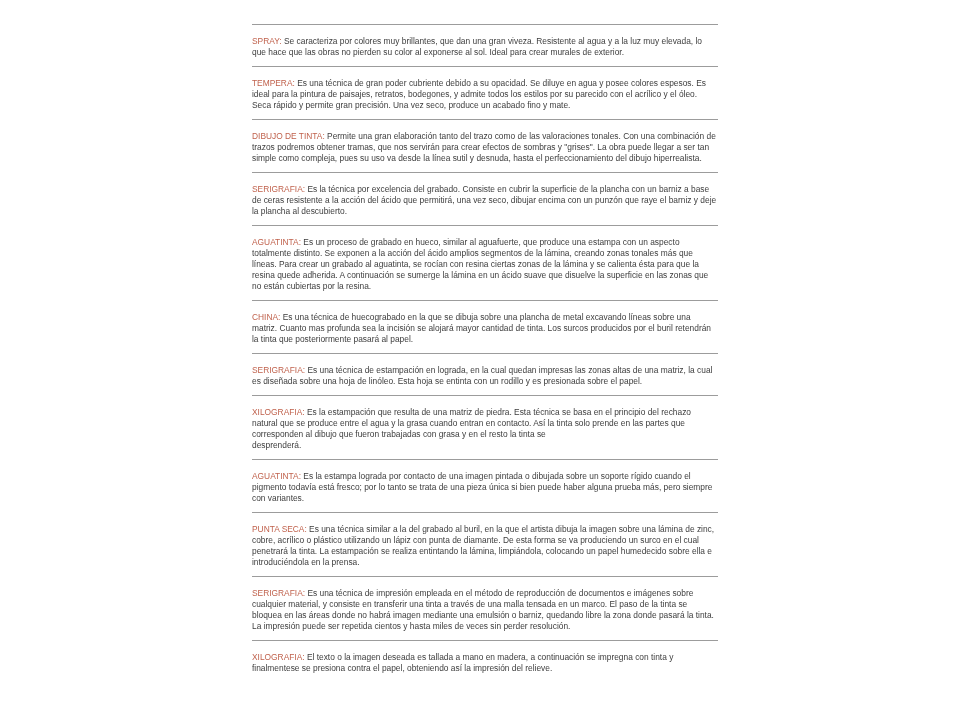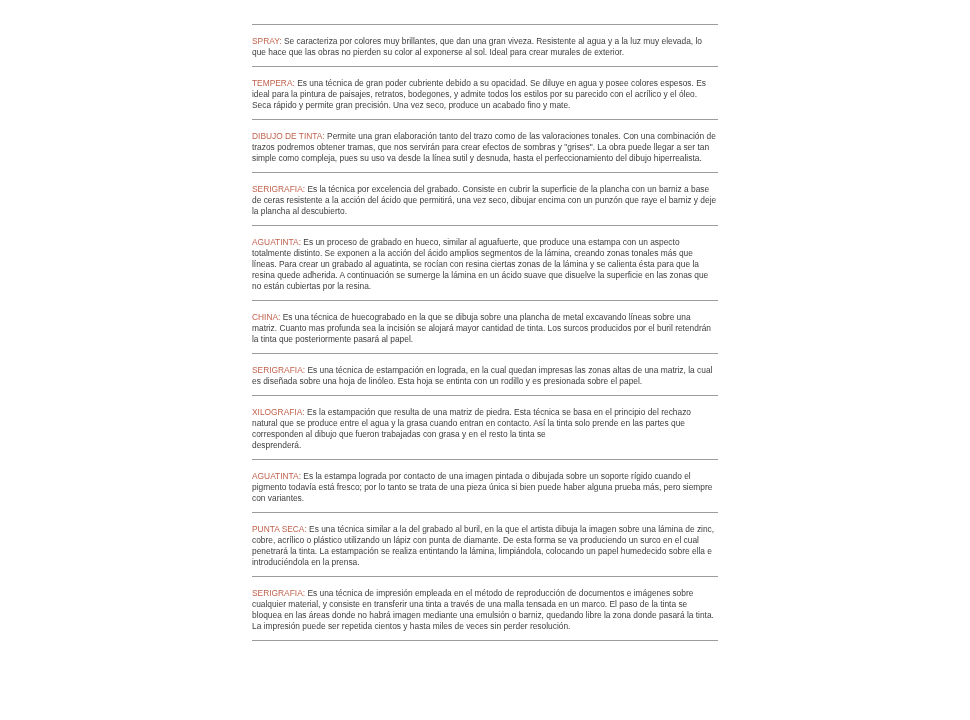--- a/index.html
+++ b/index.html
@@ -96,14 +96,17 @@
   <section class="entry">
     <p class="para"><span class="title">PUNTA SECA:</span> <span class="body-text">Es una técnica similar a la del grabado al buril, en la que el artista dibuja la imagen sobre una lámina de zinc, cobre, acrílico o plástico utilizando un lápiz con punta de diamante. De esta forma se va produciendo un surco en el cual penetrará la tinta. La estampación se realiza entintando la lámina, limpiándola, colocando un papel humedecido sobre ella e introduciéndola en la prensa.</span></p>
   </section>
   <hr class="sep">
 
   <section class="entry">
     <p class="para"><span class="title">SERIGRAFIA:</span> <span class="body-text">Es una técnica de impresión empleada en el método de reproducción de documentos e imágenes sobre cualquier material, y consiste en transferir una tinta a través de una malla tensada en un marco. El paso de la tinta se bloquea en las áreas donde no habrá imagen mediante una emulsión o barniz, quedando libre la zona donde pasará la tinta. La impresión puede ser repetida cientos y hasta miles de veces sin perder resolución.</span></p>
   </section>
   <hr class="sep">
 
+  <section class="entry">
+    <p class="para"><span class="title">XILOGRAFIA:</span> <span class="body-text">El texto o la imagen deseada es tallada a mano en madera, a continuación se impregna con tinta y finalmentese se presiona contra el papel, obteniendo así la impresión del relieve.</span></p>
+  </section>
 
 </div>
 
 </body></html>

